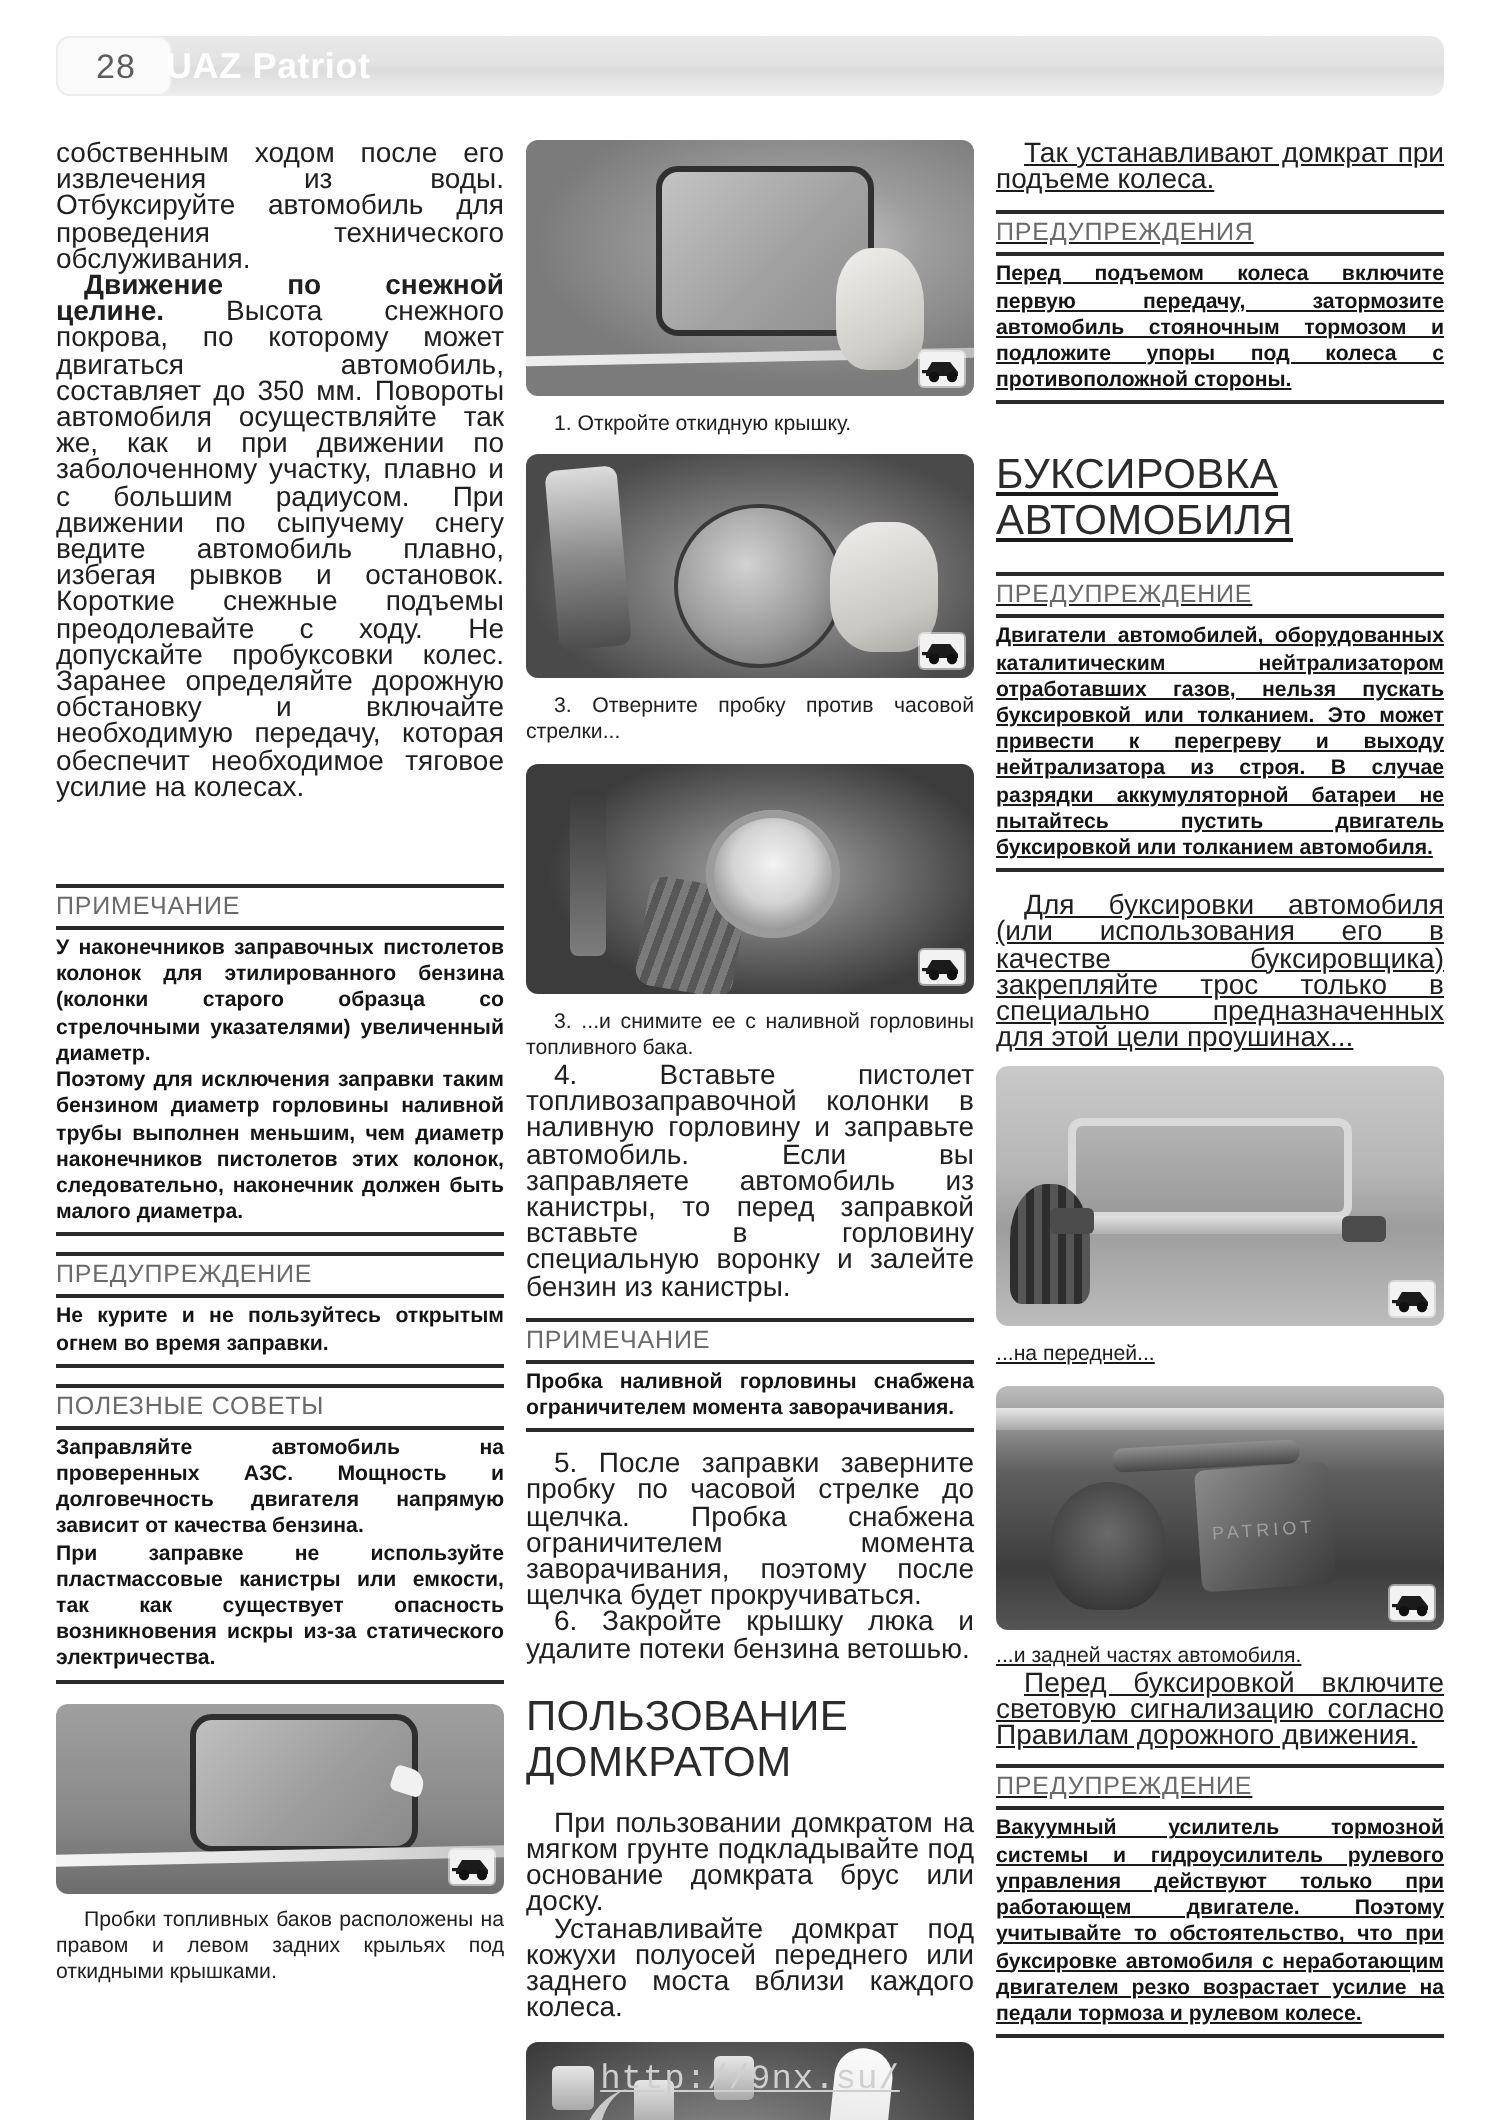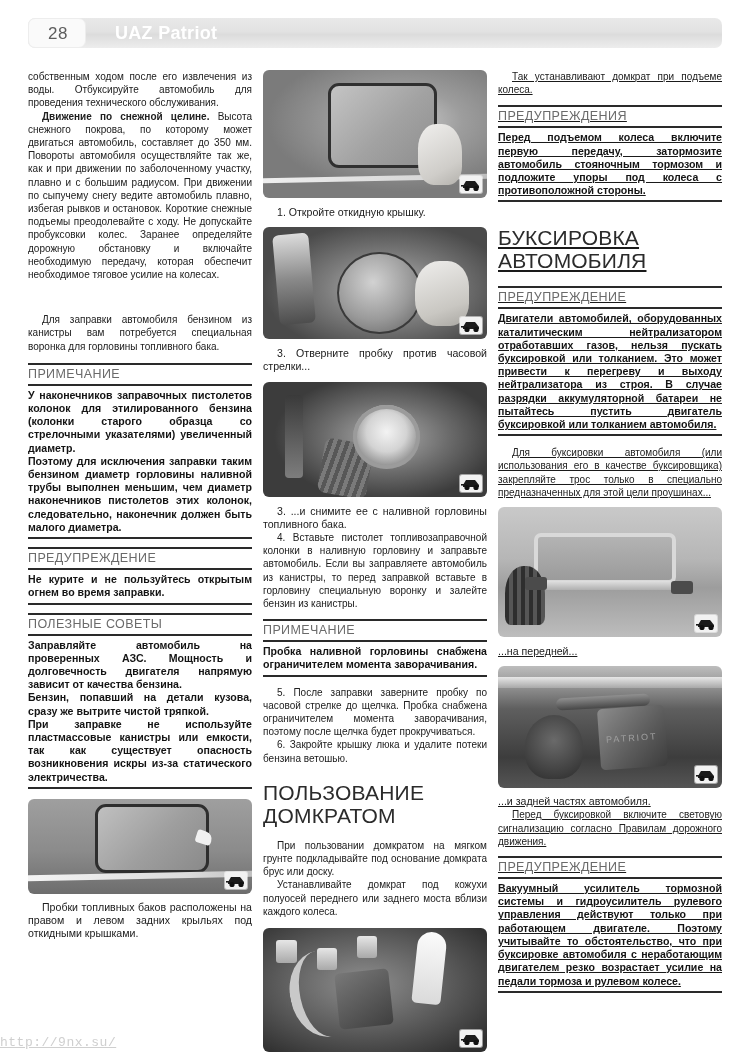--- a/index.html
+++ b/index.html
@@ -47,21 +47,21 @@
     left: 0; top: 0;
     width: 58px; height: 30px;
     line-height: 30px;
     text-align: center;
     font-size: 17px;
     color: #5d5d5d;
     letter-spacing: .5px;
   }
   .header-title {
     position: absolute;
-    left: 87px;
+    left: 55px;
     top: 0;
     height: 30px;
     line-height: 30px;
     font-size: 18px;
     font-weight: bold;
     color: #ffffff;
     letter-spacing: .3px;
   }
 
   
@@ -70,21 +70,21 @@
     top: 70px;
     width: 224px;
   }
   #col-left   { left: 28px; }
   #col-mid    { left: 263px; }
   #col-right  { left: 498px; text-decoration: underline; }
 
   
   p.body {
     margin: 0 0 0 0;
-    font-size: 10px;
+    font-size: 14px;
     line-height: 13.2px;
     text-align: justify;
     text-indent: 14px;
     color: #202020;
     font-family: "Liberation Sans", sans-serif;
   }
   p.body.noindent { text-indent: 0; }
   p.body b { font-weight: bold; }
 
   h2.section {
@@ -397,22 +397,23 @@
     margin: 0;
   }
   .caption.indent { text-indent: 14px; }
 
   
   #footer-watermark {
     position: absolute;
     left: 0;
     bottom: 10px;
     width: 750px;
+    text-align: center;
     font-family: "Liberation Mono", monospace;
-    font-size: 13px;
+    font-size: 17px;
     color: #cfcfcf;
     text-decoration: underline;
     letter-spacing: .5px;
   }
   .sp7  { height: 7px; }
   .sp8  { height: 8px; }
   .sp9  { height: 9px; }
   .sp10 { height: 10px; }
   .sp12 { height: 12px; }
   .sp14 { height: 14px; }
@@ -433,21 +434,20 @@
 
 <div class="col" id="col-left">
 
   <p class="body noindent">собственным ходом после его извлечения из воды. Отбуксируйте автомобиль для проведения технического обслуживания.</p>
 
   <p class="body"><b>Движение по снежной целине.</b><span> Высота снежного покрова, по которому может двигаться автомобиль, составляет до 350 мм. Повороты автомобиля осуществляйте так же, как и при движении по заболоченному участку, плавно и с большим радиусом. При движении по сыпучему снегу ведите автомобиль плавно, избегая рывков и остановок. Короткие снежные подъемы преодолевайте с ходу. Не допускайте пробуксовки колес. Заранее определяйте дорожную обстановку и включайте необходимую передачу, которая обеспечит необходимое тяговое усилие на колесах.</span></p>
 
   <div class="sp20"></div>
   <div class="sp12"></div>
 
-  <p class="body">Для заправки автомобиля бензином из канистры вам потребуется специальная воронка для горловины топливного бака.</p>
 
   <div class="sp10"></div>
   <div class="callout">
     <div class="rule-top"></div>
     <div class="label">ПРИМЕЧАНИЕ</div>
     <div class="rule-mid"></div>
     <div class="ctext">
       <p>У наконечников заправочных пистолетов колонок для этилированного бензина (колонки старого образца со стрелочными указателями) увеличенный диаметр.</p>
       <p>Поэтому для исключения заправки таким бензином диаметр горловины наливной трубы выполнен меньшим, чем диаметр наконечников пистолетов этих колонок, следовательно, наконечник должен быть малого диаметра.</p>
     </div>
@@ -465,21 +465,20 @@
     <div class="rule-bot"></div>
   </div>
 
   <div class="sp8"></div>
   <div class="callout">
     <div class="rule-top"></div>
     <div class="label">ПОЛЕЗНЫЕ СОВЕТЫ</div>
     <div class="rule-mid"></div>
     <div class="ctext">
       <p>Заправляйте автомобиль на проверенных АЗС. Мощность и долговечность двигателя напрямую зависит от качества бензина.</p>
-      <p>Бензин, попавший на детали кузова, сразу же вытрите чистой тряпкой.</p>
       <p>При заправке не используйте пластмассовые канистры или емкости, так как существует опасность возникновения искры из-за статического электричества.</p>
     </div>
     <div class="rule-bot"></div>
   </div>
 
   <div class="sp10"></div>
   <div class="photo img-fuelflap2" style="height:95px">
     <div class="ph-inner">
       <div class="flap"></div>
       <div class="sill"></div>

